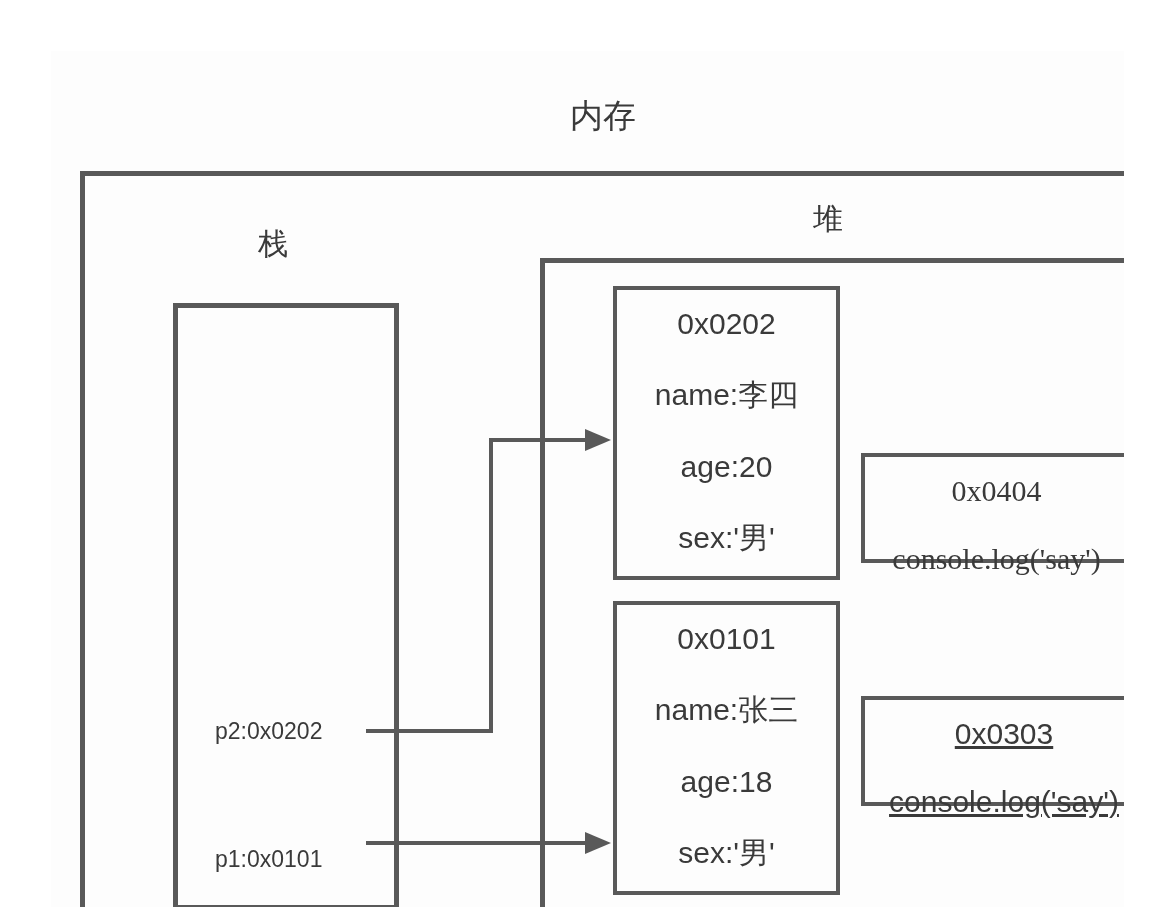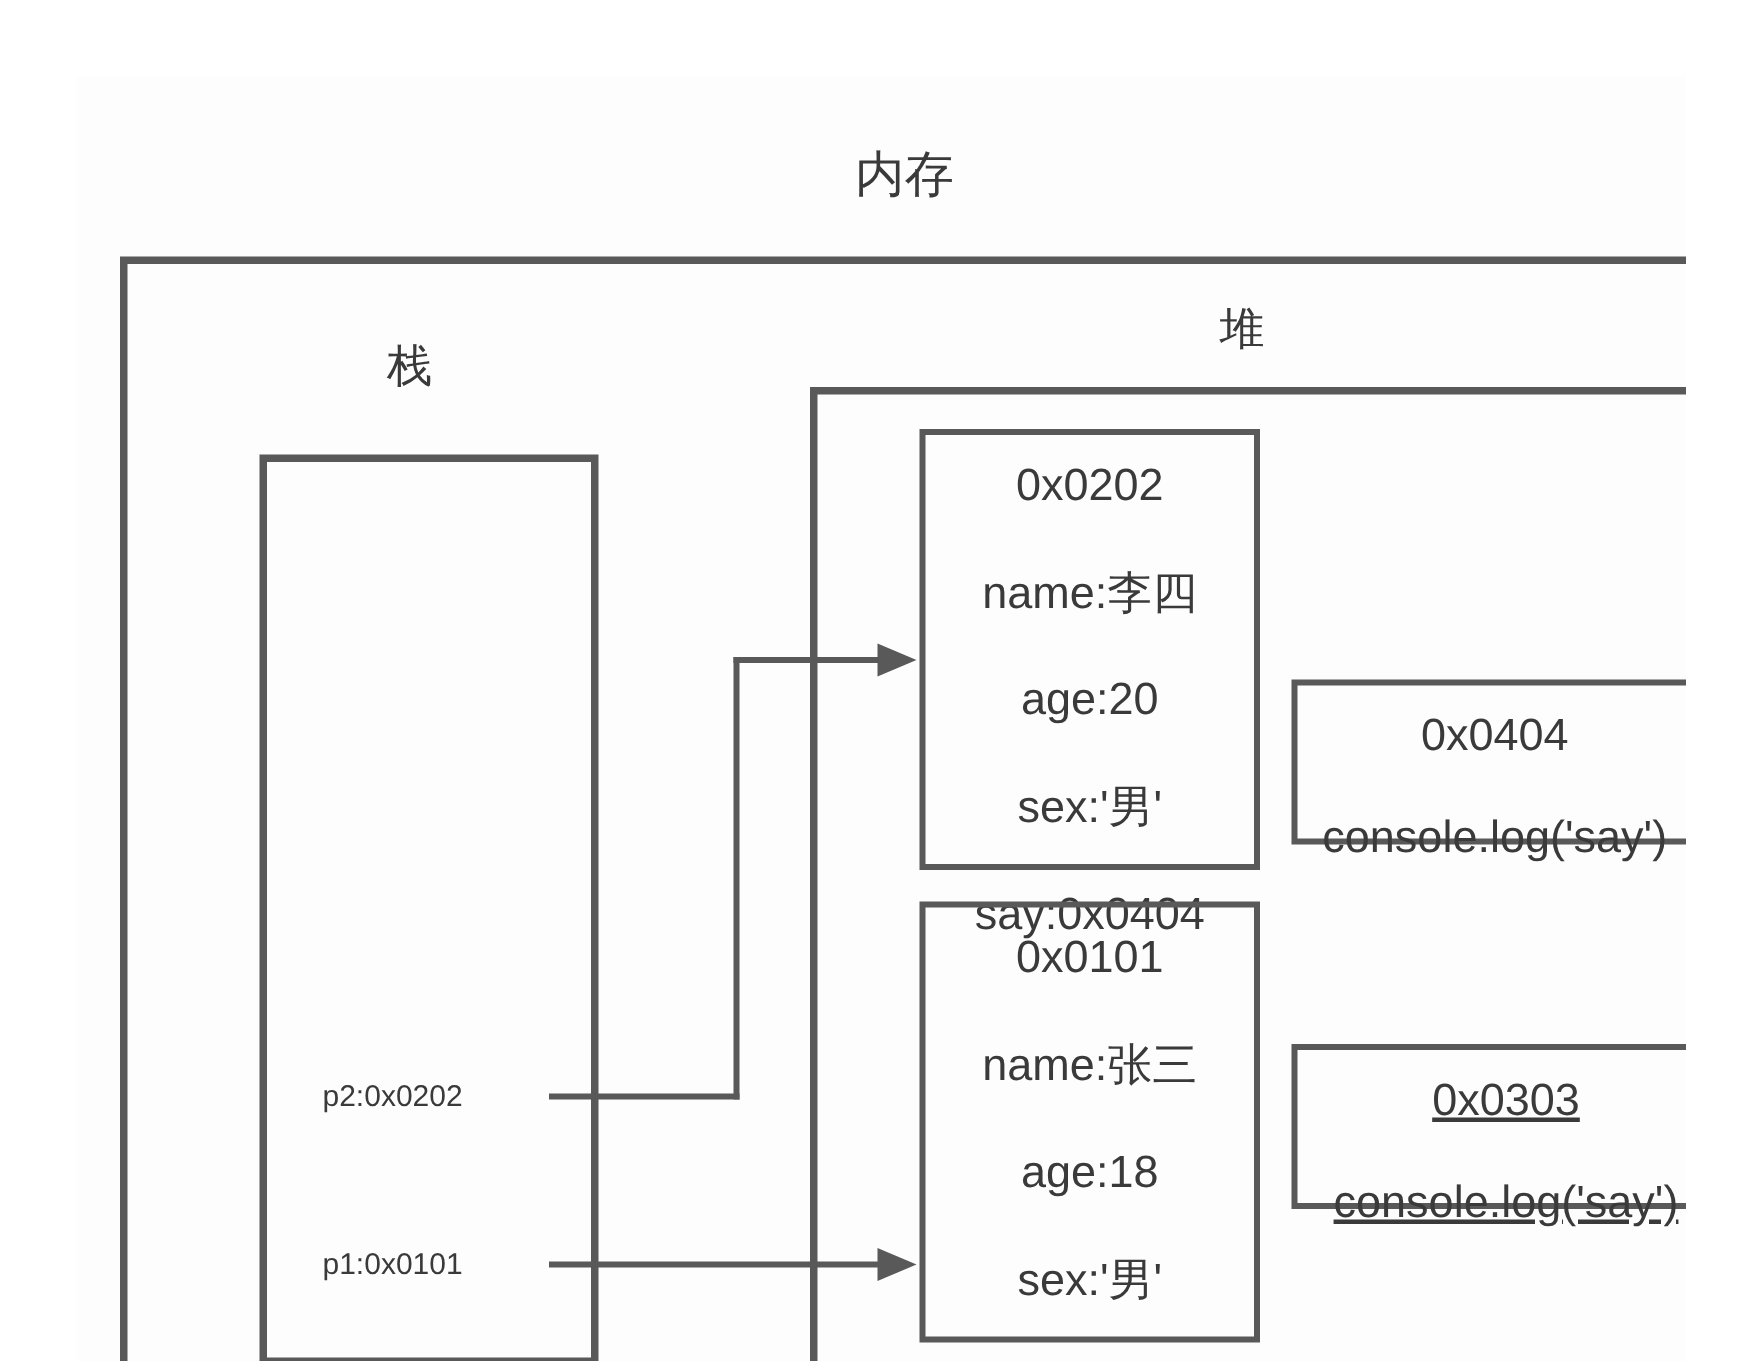--- a/index.html
+++ b/index.html
@@ -31,37 +31,37 @@
   .heap-box   { left: 472px; top: 190px; width: 625px;  height: 668px; }
   .section-label {
     position: absolute;
     font-size: 30px;
   }
   .stack-label { left: 190px; top: 156px; }
   .heap-label  { left: 745px; top: 131px; }
   .stack-item {
     position: absolute;
     left: 147px;
-    font-size: 20px;
+    font-size: 23px;
     line-height: 34px;
     white-space: nowrap;
   }
   .stack-item-p2 { top: 646px; }
-  .stack-item-p1 { top: 758px; }
+  .stack-item-p1 { top: 774px; }
   .obj {
     border-width: 4px;
     display: flex;
     flex-direction: column;
     justify-content: space-around;
     align-items: center;
     font-size: 30px;
     text-align: left;
   }
   .obj-0202 { left: 545px; top: 218px; width: 227px; height: 294px; }
-  .obj-0404 { left: 793px; top: 385px; width: 271px; height: 110px; }
+  .obj-0404 { left: 793px; top: 385px; width: 271px; height: 110px; font-family: Liberation Serif, serif; }
   .obj-0101 { left: 545px; top: 533px; width: 227px; height: 294px; }
   .obj-0303 { left: 793px; top: 628px; width: 286px; height: 110px; text-decoration: underline; }
   .obj-line { white-space: nowrap; }
   .seg-h { position: absolute; height: 4px; background: #595959; }
   .seg-v { position: absolute; width: 4px;  background: #595959; }
   .arrowhead {
     position: absolute;
     width: 0; height: 0;
     border-top: 11px solid transparent;
     border-bottom: 11px solid transparent;
@@ -98,21 +98,20 @@
   <div class="stack-item stack-item-p1">p1:0x0101</div>
 
   <div class="section-label heap-label">堆</div>
   <div class="box heap-box"></div>
 
   <div class="box obj obj-0202">
     <div class="obj-line">0x0202</div>
     <div class="obj-line">name:李四</div>
     <div class="obj-line">age:20</div>
     <div class="obj-line">sex:'男'</div>
-    <div class="obj-line">say:0x0404</div>
   </div>
 
   <div class="box obj obj-0404">
     <div class="obj-line">0x0404</div>
     <div class="obj-line">console.log('say')</div>
   </div>
 
   <div class="box obj obj-0101">
     <div class="obj-line">0x0101</div>
     <div class="obj-line">name:张三</div>

